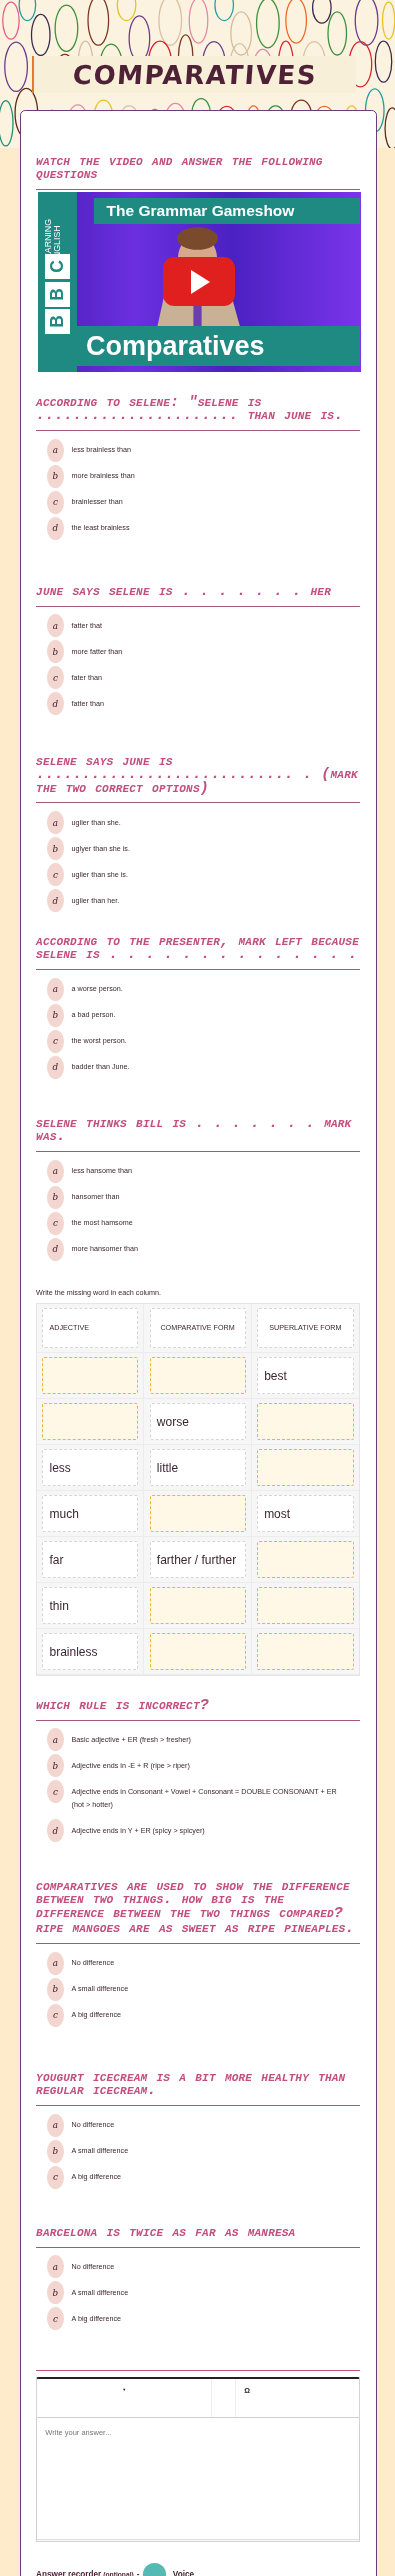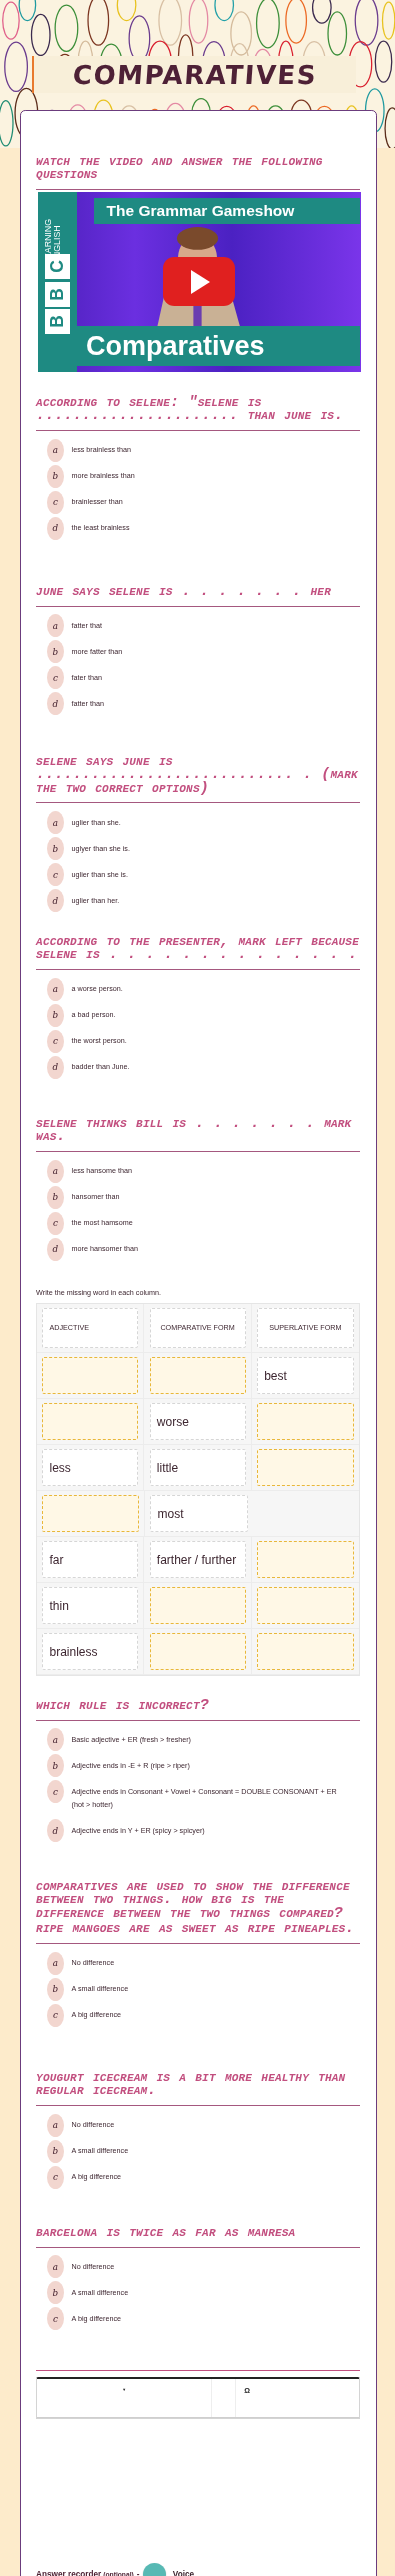--- a/index.html
+++ b/index.html
@@ -330,20 +330,23 @@
           </div>
         <div class="grid-cell">
             <div class="cell-box">little</div>
           </div>
         <div class="grid-cell">
             <div class="cell-box blank"></div>
           </div>
       </div>
       <div class="grid-row">
         <div class="grid-cell">
+            <div class="cell-box">much</div>
+          </div>
+        <div class="grid-cell">
             <div class="cell-box blank"></div>
           </div>
         <div class="grid-cell">
             <div class="cell-box">most</div>
           </div>
       </div>
       <div class="grid-row">
         <div class="grid-cell">
             <div class="cell-box">far</div>
           </div>
@@ -465,20 +468,21 @@
     <div class="editor">
       <div class="toolbar">
         <div class="tb-select">
           <span>▾</span>
         </div>
         <div class="tb-empty"></div>
         <div class="tb-omega">
           <span>Ω</span>
         </div>
       </div>
+      <textarea class="answer-area" placeholder="Write your answer..." style=""></textarea>
     </div>
   </div>
 
   <div class="section" style="top:2452px">
     <div class="recorder">
       <span>Answer recorder</span>
       <span class="opt-small">(optional)</span>
       <span class="rec-dash">-</span>
       <div class="rec-btn"></div>
       <span class="rec-voice">Voice</span>

